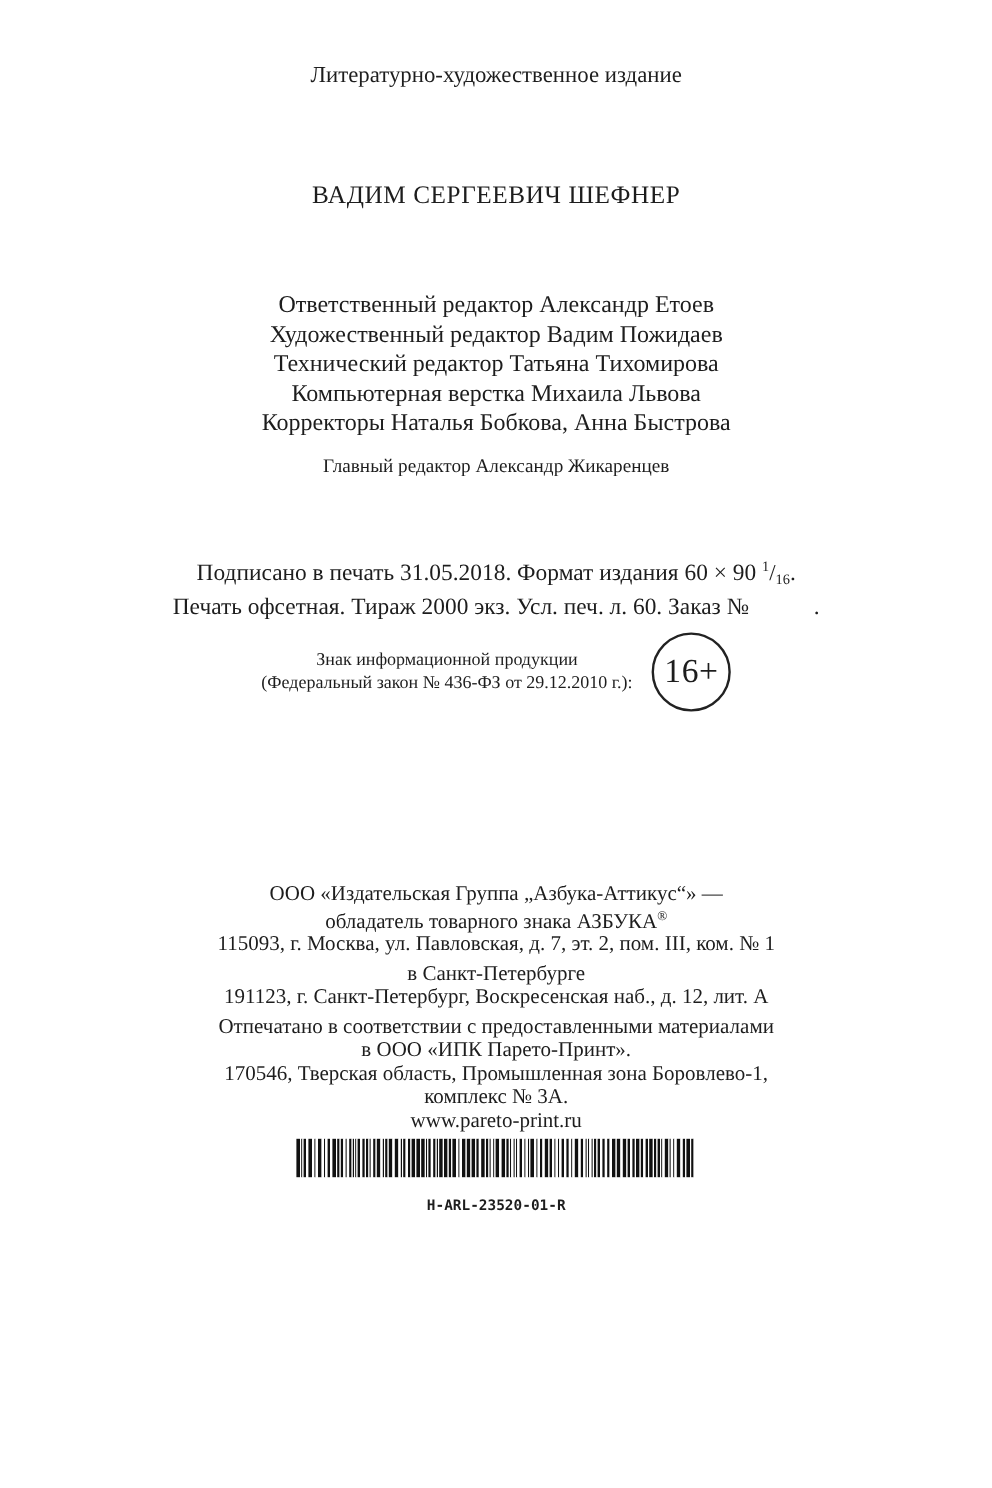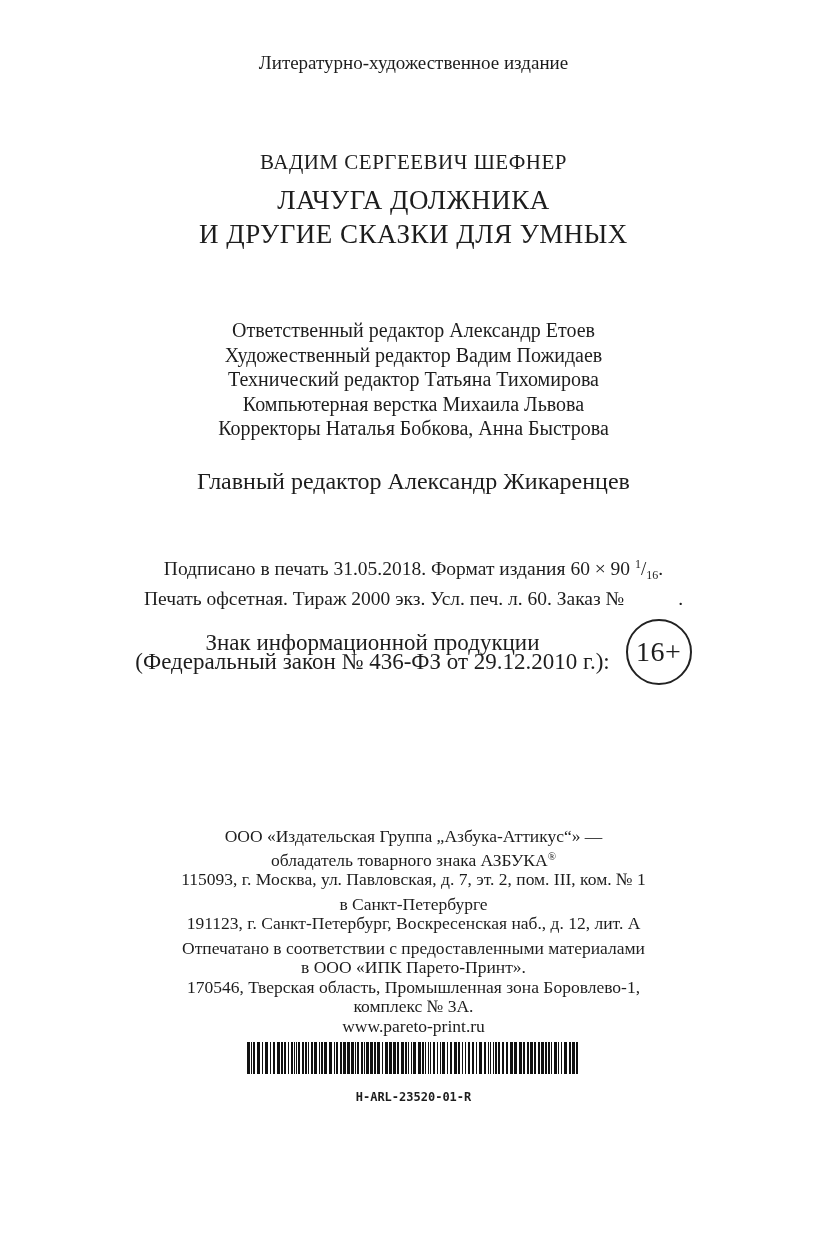--- a/index.html
+++ b/index.html
@@ -11,33 +11,33 @@
     overflow: hidden;
   }
   .page { width: 827px; height: 1240px; text-align: center; }
 
   .edition-note { padding-top: 51px; font-size: 19px; line-height: 23px; }
 
   .author { margin-top: 76px; font-size: 21px; line-height: 25px; letter-spacing: 0.5px; }
   .title  { margin-top: 8px;  font-size: 27px; line-height: 34px; letter-spacing: 0.5px; }
 
   .credits { margin-top: 67px; font-size: 20px; line-height: 24.5px; }
-  .chief   { margin-top: 28px; font-size: 24px; line-height: 24.5px; }
+  .chief   { margin-top: 12px; font-size: 16px; line-height: 24.5px; }
 
   .print-info { margin-top: 59px; font-size: 19.5px; line-height: 24px; }
   .frac-sup { font-size: 12px; vertical-align: 7px; }
   .frac-slash { font-size: 19px; }
   .frac-sub { font-size: 12px; vertical-align: -4px; }
   .order-spacer { display: inline-block; width: 54px; }
 
   .rating-row {
     margin-top: 8px; height: 66px;
     display: flex; justify-content: center; align-items: center; gap: 16px;
   }
-  .rating-text { font-size: 23px; line-height: 19.5px; }
+  .rating-text { font-size: 15px; line-height: 19.5px; }
   .rating-badge {
     box-sizing: border-box;
     width: 66px; height: 66px;
     border: 2px solid #222; border-radius: 50%;
     display: flex; align-items: center; justify-content: center;
     font-size: 28px; letter-spacing: 0.5px;
   }
 
   .publisher { margin-top: 142px; font-size: 17.5px; line-height: 19.5px; }
   .pub-group + .pub-group { margin-top: 5px; }
@@ -56,24 +56,20 @@
 </style>
 </head>
 <body>
 
 <div class="page">
 
   <div class="edition-note">Литературно-художественное издание</div>
 
   <div class="author">ВАДИМ СЕРГЕЕВИЧ ШЕФНЕР</div>
 
-  <div class="title">
-    <div>ЛАЧУГА ДОЛЖНИКА</div>
-    <div>И ДРУГИЕ СКАЗКИ ДЛЯ УМНЫХ</div>
-  </div>
 
   <div class="credits">
     <div>Ответственный редактор Александр Етоев</div>
     <div>Художественный редактор Вадим Пожидаев</div>
     <div>Технический редактор Татьяна Тихомирова</div>
     <div>Компьютерная верстка Михаила Львова</div>
     <div>Корректоры Наталья Бобкова, Анна Быстрова</div>
   </div>
 
   <div class="chief">Главный редактор Александр Жикаренцев</div>

